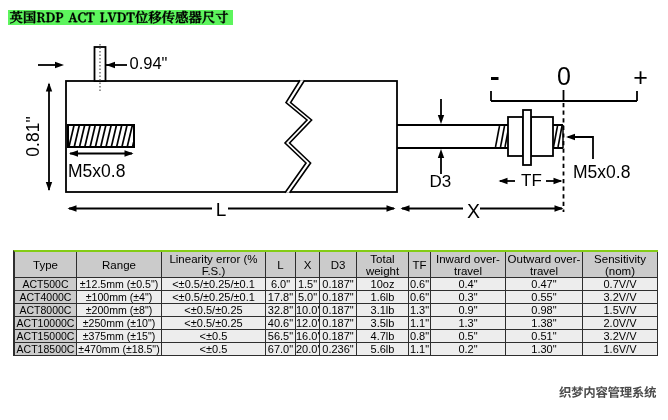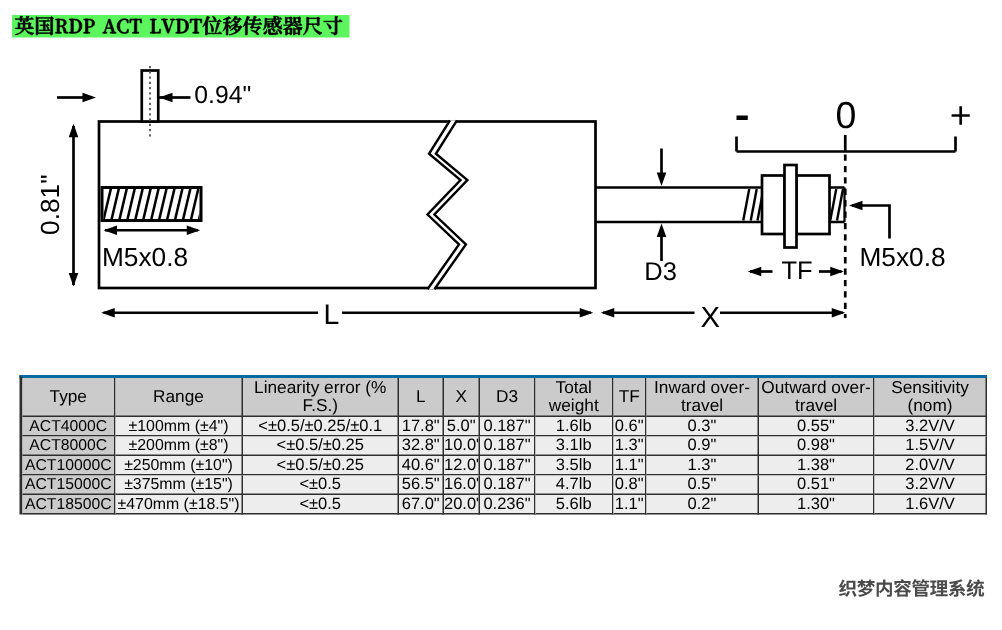--- a/index.html
+++ b/index.html
@@ -1,19 +1,19 @@
 <!DOCTYPE html>
 <html><head><meta charset="utf-8"><style>
 html,body{margin:0;padding:0;background:#fff;}
 #page{position:relative;width:668px;height:420px;background:#fff;overflow:hidden;
  font-family:"Liberation Sans",sans-serif;}
 #dwg{position:absolute;left:0;top:0;}
 table.spec{position:absolute;left:13px;top:250px;border-collapse:separate;border-spacing:0;
  font-family:"Liberation Sans",sans-serif;font-size:11.5px;color:#000;
- table-layout:fixed;width:645px;box-sizing:border-box;border-top:2px solid #0369a1;border-left:2px solid #2e2e2e;}
+ table-layout:fixed;width:645px;box-sizing:border-box;border-top:2px solid #84cc16;border-left:2px solid #2e2e2e;}
 table.spec td,table.spec th{border-right:1px solid #2e2e2e;border-bottom:1px solid #2e2e2e;
  box-sizing:border-box;padding:0;text-align:center;
  overflow:hidden;white-space:nowrap;font-weight:normal;}
 table.spec th{background:#cbcbcb;height:26px;line-height:12px;}
 table.spec td{background:#ededed;height:13px;line-height:12px;font-size:11px;}
 table.spec td.t{background:#cbcbcb;font-size:10.5px;}
 table.spec td:nth-child(2){font-size:10.6px;}
 .wm{position:absolute;color:#4d4d4d;
  text-shadow:-1px 0 #fff,1px 0 #fff,0 -1px #fff,0 1px #fff,-1px -1px #fff,1px 1px #fff,1px -1px #fff,-1px 1px #fff,-2px 0 #fff,2px 0 #fff;margin-top:36px;}
 </style></head><body>
@@ -128,20 +128,33 @@
           <th>L</th>
           <th>X</th>
           <th>D3</th>
           <th>Total<br>weight</th>
           <th>TF</th>
           <th>Inward over-<br>travel</th>
           <th>Outward over-<br>travel</th>
           <th>Sensitivity<br>(nom)</th>
         </tr>
         <tr>
+          <td class="t">ACT500C</td>
+          <td>±12.5mm (±0.5")</td>
+          <td>&lt;±0.5/±0.25/±0.1</td>
+          <td>6.0"</td>
+          <td>1.5"</td>
+          <td>0.187"</td>
+          <td>10oz</td>
+          <td>0.6"</td>
+          <td>0.4"</td>
+          <td>0.47"</td>
+          <td>0.7V/V</td>
+        </tr>
+        <tr>
           <td class="t">ACT4000C</td>
           <td>±100mm (±4")</td>
           <td>&lt;±0.5/±0.25/±0.1</td>
           <td>17.8"</td>
           <td>5.0"</td>
           <td>0.187"</td>
           <td>1.6lb</td>
           <td>0.6"</td>
           <td>0.3"</td>
           <td>0.55"</td>

